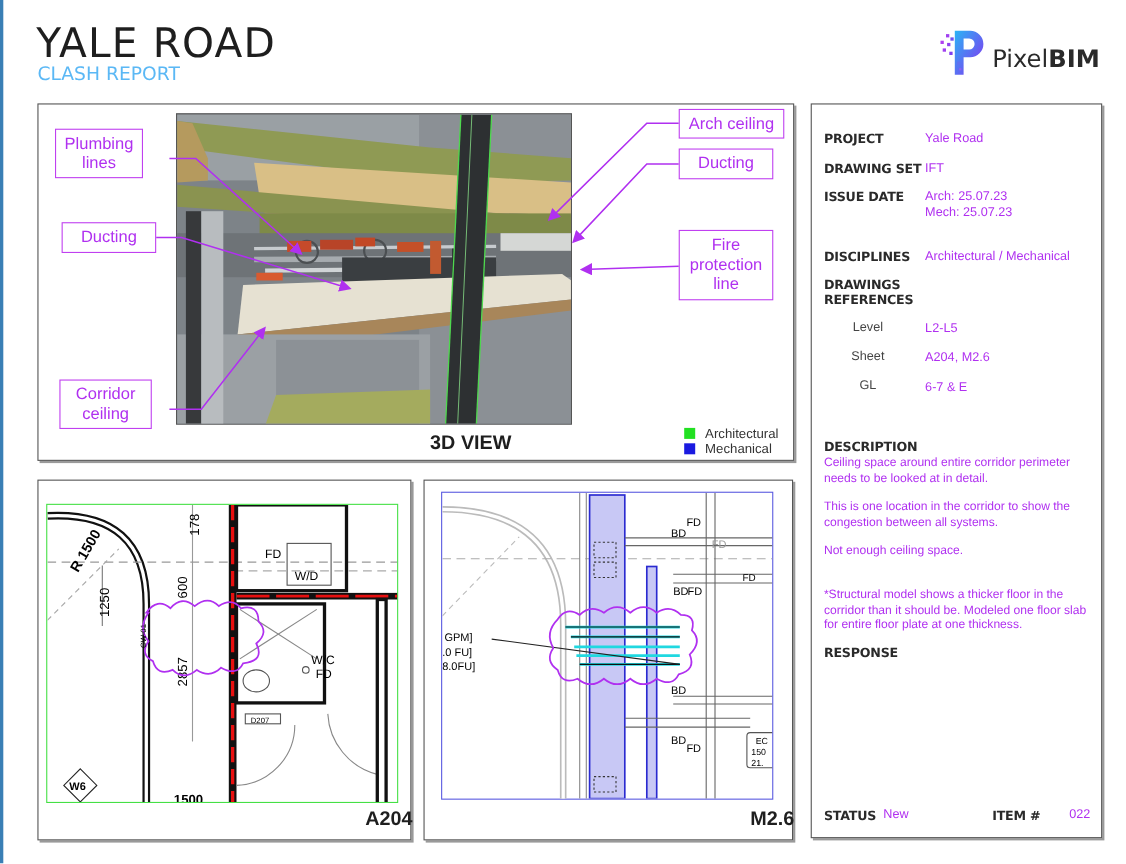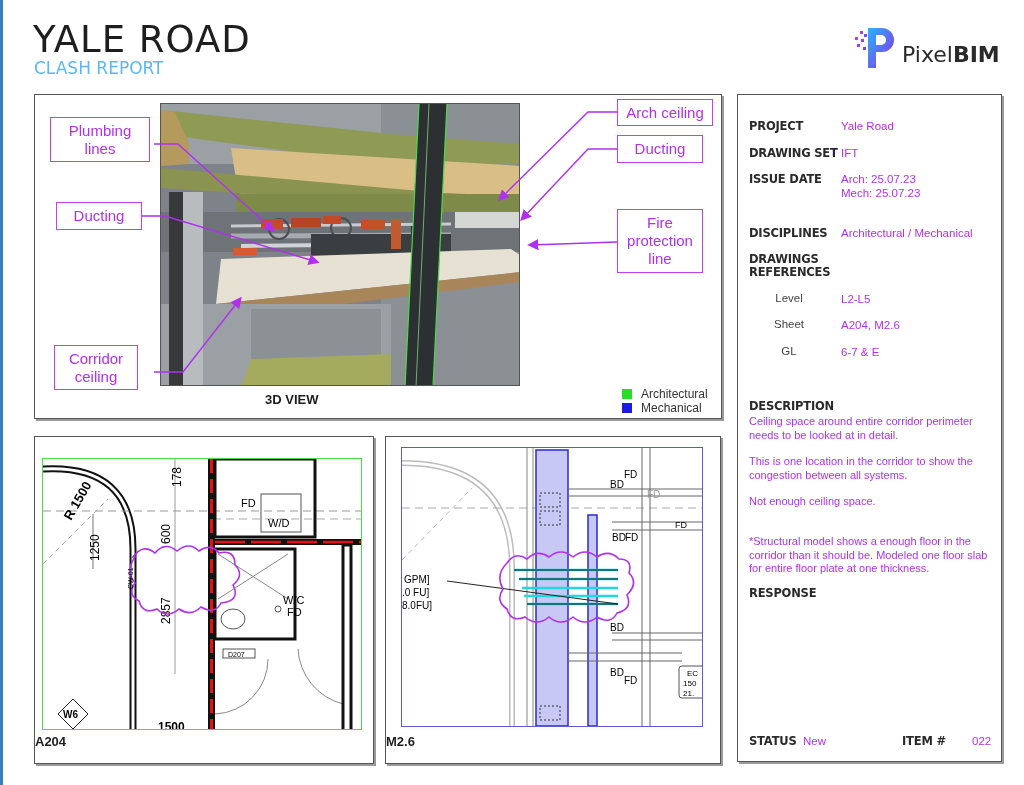--- a/index.html
+++ b/index.html
@@ -17,21 +17,21 @@
 
   .panel { position: absolute; background: #fff; border: 1px solid #555; box-shadow: 2px 2px 0 #9a9a9a; }
   #view3d { left: 34px; top: 94px; width: 688px; height: 325px; }
   #a204 { left: 34px; top: 436px; width: 340px; height: 328px; }
   #m26 { left: 385px; top: 436px; width: 336px; height: 328px; }
   #info { left: 737px; top: 94px; width: 265px; height: 668px; }
 
   .render { position: absolute; left: 125px; top: 8px; width: 360px; height: 283px; overflow: hidden; border: 1px solid #555; background: #8a8f94; }
 
   .callout { position: absolute; border: 1.5px solid #c040f0; background: #fff; color: #b030f0; font-size: 15px; text-align: center; display: flex; align-items: center; justify-content: center; line-height: 18px; }
-  .caption { position: absolute; font-weight: bold; color: #1e1e1e; font-size: 13px; text-align: left; }
+  .caption { position: absolute; font-weight: bold; color: #1e1e1e; font-size: 18px; text-align: right; }
 
   .legend { position: absolute; left: 587px; top: 292px; font-size: 12px; color: #333; }
   .legend-row { display: flex; align-items: center; height: 14px; }
   .swatch { width: 10px; height: 10px; margin-right: 9px; }
 
   .overlay { position: absolute; left: 0; top: 0; pointer-events: none; }
 
   .drawing { position: absolute; overflow: hidden; background: #fff; }
 
   .info-label { position: absolute; font-weight: bold; font-size: 11.5px; color: #2a2a2a; font-family: "DejaVu Sans", sans-serif; letter-spacing: -0.2px; }
@@ -113,21 +113,21 @@
 
       <polygon points="258,0 286,0 272,283 244,283" fill="#2d3032"></polygon>
       <line x1="258" y1="0" x2="244" y2="283" stroke="#4fd84f" stroke-width="1.2"></line>
       <line x1="286" y1="0" x2="272" y2="283" stroke="#4fd84f" stroke-width="1.2"></line>
       <line x1="268" y1="0" x2="255" y2="283" stroke="#7fce7f" stroke-width="0.8"></line>
       <rect x="294" y="108" width="66" height="16" fill="#d5d7d5"></rect>
       <rect x="230" y="115" width="10" height="30" fill="#c25a30"></rect>
     </svg>
   </div>
 
-  <div class="callout" style="left:15px;top:22px;width:100px;height:45px;">
+  <div class="callout" style="left:15px;top:22px;width:80px;height:45px;">
     <span><span>Plumbing</span><br><span>lines</span></span>
   </div>
   <div class="callout" style="left:21px;top:107px;width:86px;height:28px;">
     <span>Ducting</span>
   </div>
   <div class="callout" style="left:19px;top:250px;width:84px;height:45px;">
     <span><span>Corridor</span><br><span>ceiling</span></span>
   </div>
   <div class="callout" style="left:582px;top:4px;width:96px;height:27px;">
     <span>Arch ceiling</span>
@@ -312,21 +312,21 @@
   <div class="info-sub" style="left:22px;top:223px;">Sheet</div>
   <div class="info-val" style="left:103px;top:223px;">A204, M2.6</div>
 
   <div class="info-sub" style="left:22px;top:250px;">GL</div>
   <div class="info-val" style="left:103px;top:250px;">6-7 &amp; E</div>
 
   <div class="info-label" style="left:11px;top:304px;">DESCRIPTION</div>
   <div class="desc" style="top:360px;">This is one location in the corridor to show the congestion between all systems.</div>
   <div class="desc" style="top:320px;">Ceiling space around entire corridor perimeter needs to be looked at in detail.</div>
   <div class="desc" style="top:400px;">Not enough ceiling space.</div>
-  <div class="desc" style="top:440px;">*Structural model shows a enough floor in the corridor than it should be. Modeled one floor slab for entire floor plate at one thickness.</div>
+  <div class="desc" style="top:440px;">*Structural model shows a thicker floor in the corridor than it should be. Modeled one floor slab for entire floor plate at one thickness.</div>
 
   <div class="info-label" style="left:11px;top:491px;">RESPONSE</div>
   <div class="info-val" style="left:11px;top:508px;width:245px;height:120px;"></div>
 
   <div class="info-label" style="left:11px;top:639px;">STATUS</div>
   <div class="info-val" style="left:65px;top:639px;">New</div>
 
   <div class="info-label" style="left:164px;top:639px;">ITEM #</div>
   <div class="info-val" style="left:190px;top:639px;padding-left:44px;">022</div>
 </div>

